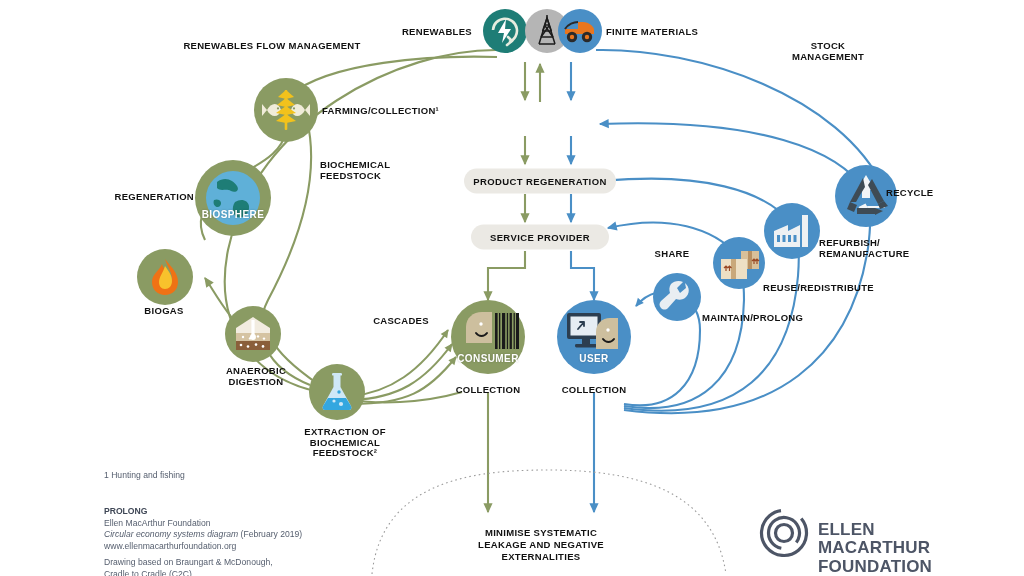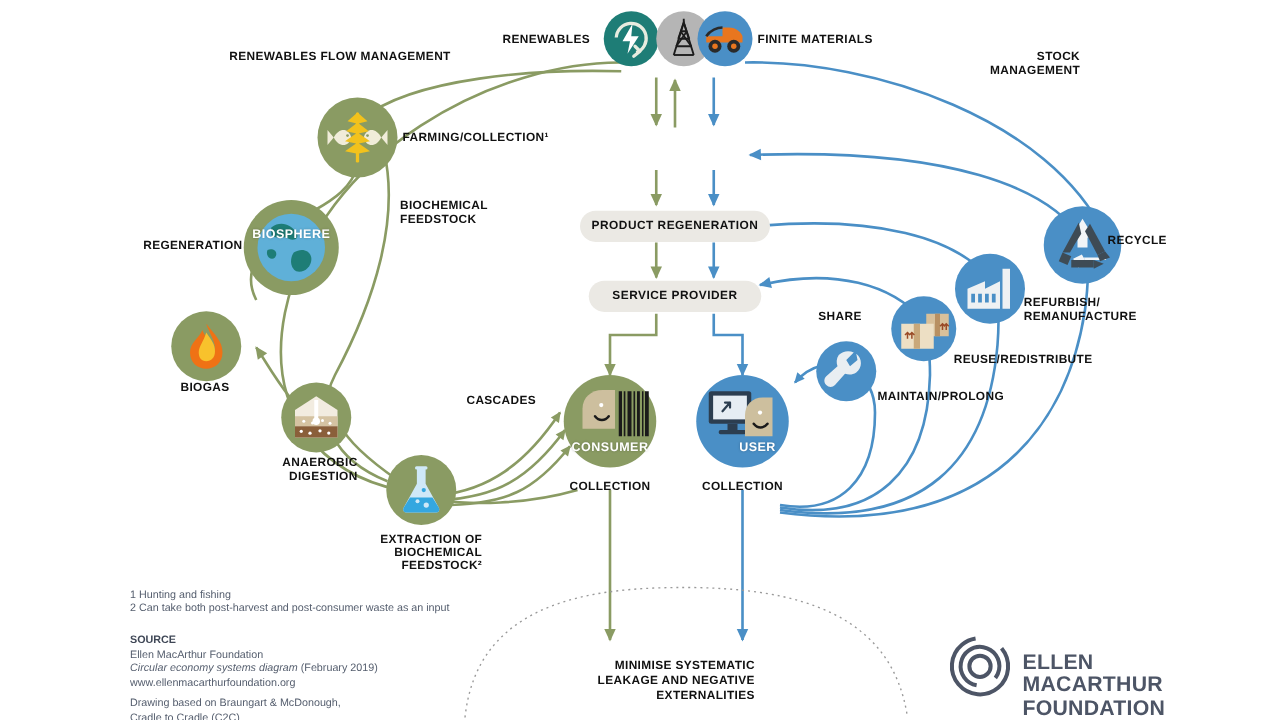--- a/index.html
+++ b/index.html
@@ -7,21 +7,21 @@
   body{
     width:1024px;height:576px;overflow:hidden;position:relative;
     font-family:"Liberation Sans","DejaVu Sans",sans-serif;
     color:#1a1a1a;
   }
   #stage{position:absolute;left:0;top:0;width:894px;height:576px;}
   svg#canvas{position:absolute;left:0;top:0;width:1024px;height:576px;}
 
   .lbl{position:absolute;font-weight:bold;letter-spacing:.3px;line-height:1.12;
        font-size:9.5px;color:#111;white-space:pre-line;}
-  .lbl.c{text-align:right;transform:translateX(-50%);}
+  .lbl.c{text-align:center;transform:translateX(-50%);}
   .lbl.r{text-align:right;transform:translateX(-100%);}
 
   .pill{position:absolute;transform:translate(-50%,-50%);
         background:#ebe9e4;border-radius:14px;height:25px;
         display:flex;align-items:center;justify-content:center;
         font-size:9.5px;font-weight:bold;letter-spacing:.4px;color:#111;}
   .incirc{position:absolute;transform:translate(-50%,-50%);
           font-size:10px;font-weight:bold;color:#fff;letter-spacing:.4px;
           text-shadow:0 0 2px rgba(0,0,0,.25);pointer-events:none;}
 
@@ -307,49 +307,48 @@
 <div class="lbl c" style="left:272px;top:41px;">RENEWABLES FLOW MANAGEMENT</div>
 <div class="lbl c" style="left:828px;top:41px;">STOCK MANAGEMENT</div>
 
 <div class="pill" style="left:540px;top:181px;width:152px;">PRODUCT REGENERATION</div>
 <div class="pill" style="left:540px;top:237px;width:138px;">SERVICE PROVIDER</div>
 
 <div class="lbl" style="left:322px;top:106px;">FARMING/COLLECTION¹</div>
 <div class="lbl" style="left:320px;top:160px;">BIOCHEMICAL
 FEEDSTOCK</div>
 <div class="lbl r" style="left:194px;top:192px;">REGENERATION</div>
-<div class="incirc" style="left:233px;top:188px;">BIOSPHERE</div>
+<div class="incirc" style="left:233px;top:214px;">BIOSPHERE</div>
 <div class="lbl c" style="left:164px;top:306px;">BIOGAS</div>
 <div class="lbl c" style="left:256px;top:366px;">ANAEROBIC
 DIGESTION</div>
 <div class="lbl c" style="left:345px;top:427px;">EXTRACTION OF
 BIOCHEMICAL
 FEEDSTOCK²</div>
 <div class="lbl c" style="left:401px;top:316px;">CASCADES</div>
 <div class="incirc" style="left:488px;top:358px;">CONSUMER</div>
 <div class="lbl c" style="left:488px;top:385px;">COLLECTION</div>
 
 <div class="lbl c" style="left:672px;top:249px;">SHARE</div>
 <div class="lbl" style="left:702px;top:313px;text-align:center;">MAINTAIN/PROLONG</div>
 <div class="lbl" style="left:763px;top:283px;">REUSE/REDISTRIBUTE</div>
 <div class="lbl" style="left:819px;top:238px;">REFURBISH/
 REMANUFACTURE</div>
 <div class="lbl" style="left:886px;top:188px;">RECYCLE</div>
-<div class="incirc" style="left:594px;top:358px;margin-left:12px;">USER</div>
+<div class="incirc" style="left:594px;top:358px;">USER</div>
 <div class="lbl c" style="left:594px;top:385px;">COLLECTION</div>
 
 <div class="lbl c" style="left:541px;top:527px;line-height:1.25;">MINIMISE SYSTEMATIC
 LEAKAGE AND NEGATIVE
 EXTERNALITIES</div>
 
 <div class="foot" style="left:104px;top:470px;">1 Hunting and fishing</div>
-<div class="foot" style="left:104px;top:481px;">2 Can take both post-harvest and post-consumer waste as an input</div>
 
 <div class="foot" style="left:104px;top:506px;">
-  <div><b>SOURCE</b></div>
+  <div><b>PROLONG</b></div>
   <div>Ellen MacArthur Foundation</div>
   <div><i>Circular economy systems diagram</i><span> (February 2019)</span></div>
   <div>www.ellenmacarthurfoundation.org</div>
   <div style="margin-top:5px;">Drawing based on Braungart &amp; McDonough,</div>
   <div>Cradle to Cradle (C2C)</div>
 </div>
 
 <div id="logotext" style="left:818px;top:521px;">
   <div>ELLEN MACARTHUR</div>
   <div>FOUNDATION</div>

